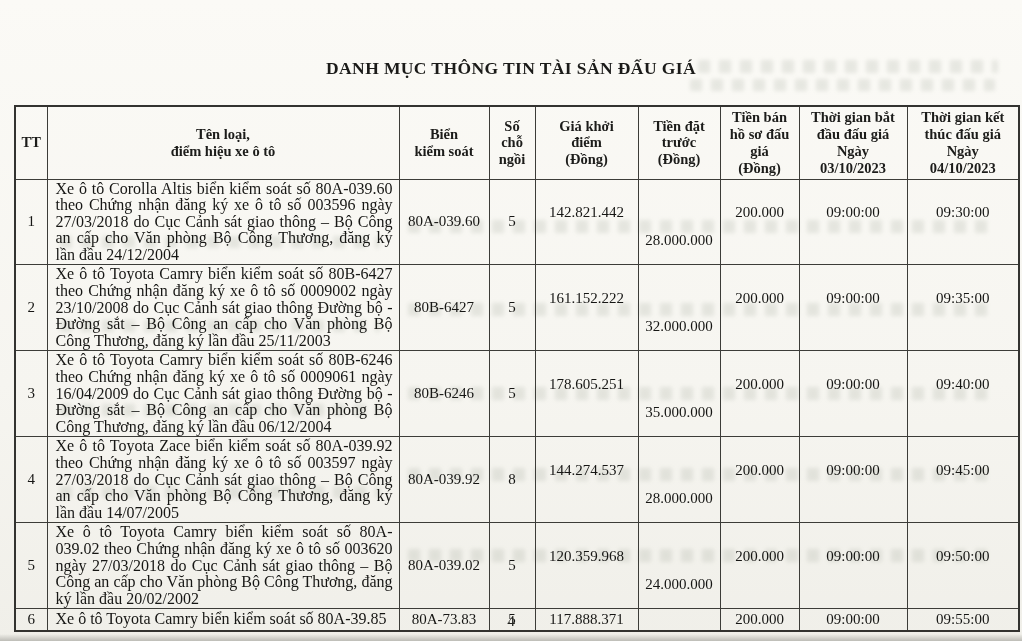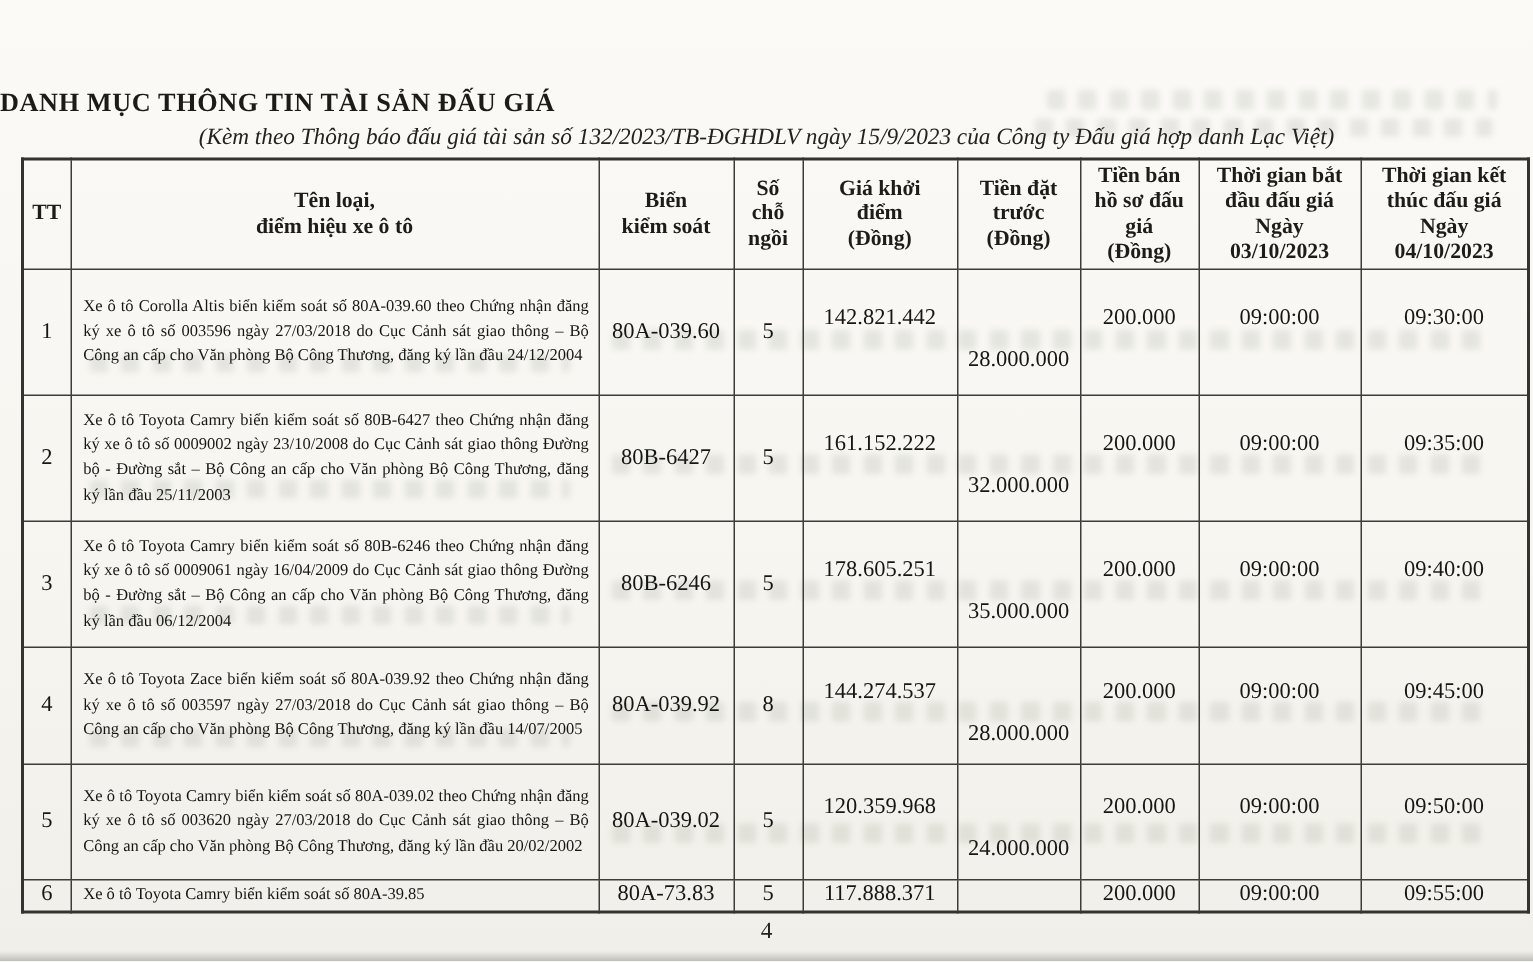--- a/index.html
+++ b/index.html
@@ -12,21 +12,21 @@
     width: 1022px;
     height: 641px;
     overflow: hidden;
     background: linear-gradient(180deg, #fbfaf6 0%, #f6f5f0 60%, #f0efe9 100%);
   }
   
   .doc-title {
     position: absolute;
     top: 58px; left: 0; width: 100%;
     margin: 0;
-    text-align: left;
+    text-align: center;
     font-size: 17.5px;
     font-weight: bold;
     letter-spacing: 0.4px;
     color: #1b1b19;
   }
   .doc-subtitle {
     position: absolute;
     top: 83px; left: 0; width: 100%;
     text-align: center;
     font-style: italic;
@@ -57,21 +57,21 @@
   th.hdr {
     font-size: 14.5px;
     font-weight: bold;
     text-align: center;
     white-space: pre-line;
     line-height: 1.16;
     padding: 0 2px;
     color: #1c1c1a;
   }
   td.c-desc {
-    font-size: 11px;
+    font-size: 16px;
     line-height: 16.6px;
     text-align: justify;
     padding: 1px 6px 1px 8px;
     color: #161614;
   }
   td.num {
     text-align: center;
     font-size: 15px;
     color: #161614;
     padding: 0 2px;
@@ -131,21 +131,20 @@
   <div class="ghost g4"></div>
   <div class="ghost g5"></div>
   <div class="ghost g6"></div>
   <div class="ghost g7"></div>
   <div class="ghost g8"></div>
   <div class="ghost g9"></div>
   <div class="ghost g10"></div>
   <div class="ghost g11"></div>
 
   <h1 class="doc-title">DANH MỤC THÔNG TIN TÀI SẢN ĐẤU GIÁ</h1>
-  <div class="doc-subtitle">(Kèm theo Thông báo đấu giá tài sản số 132/2023/TB-ĐGHDLV ngày 15/9/2023 của Công ty Đấu giá hợp danh Lạc Việt)</div>
 
   <table class="assets">
     <colgroup>
       <col style="width:32px">
         <col style="width:352px">
         <col style="width:90px">
       <col style="width:46px">
         <col style="width:103px">
         <col style="width:82px">
       <col style="width:79px">

